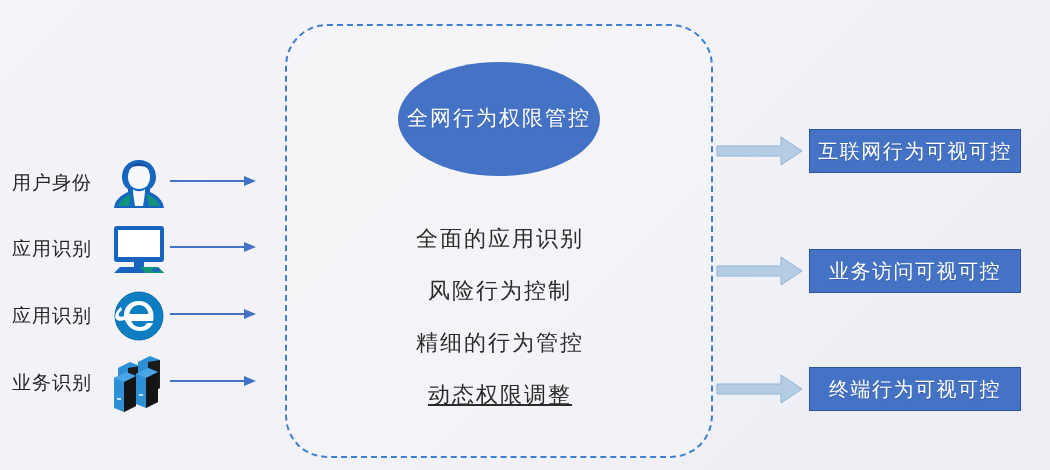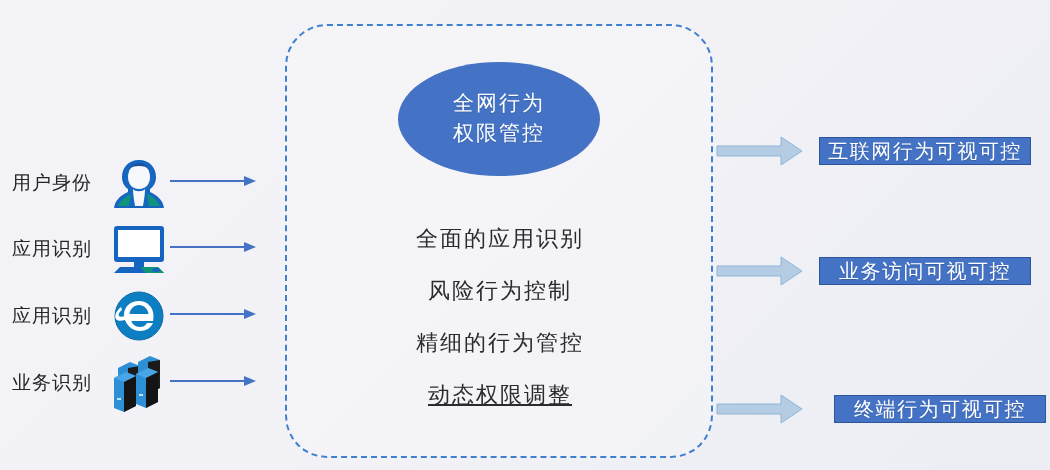--- a/index.html
+++ b/index.html
@@ -70,21 +70,21 @@
   
   .hub {
     position: absolute;
     left: 398px;
     top: 62px;
     width: 202px;
     height: 114px;
     border-radius: 50%;
     background: #4472c4;
     display: flex;
-    flex-direction: column;
+    flex-direction: row;
     align-items: center;
     justify-content: center;
     color: #ffffff;
     font-size: 21px;
     line-height: 1.42;
     letter-spacing: 2px;
     text-shadow: 0 1px 1px rgba(0,0,0,0.13);
   }
 
   
@@ -118,22 +118,22 @@
   }
   .block-arrow {
     width: 86px;
     height: 34px;
     flex: 0 0 auto;
     margin-left: 4px;
   }
   .outcome-box {
     flex: 0 0 auto;
     width: 212px;
-    height: 28px;
-    margin-left: 16px;
+    height: 44px;
+    margin-left: 6px;
     background: #4472c4;
     border: 1px solid #2e5597;
     box-sizing: border-box;
     display: flex;
     align-items: center;
     justify-content: center;
     color: #ffffff;
     font-size: 20px;
     letter-spacing: 1.5px;
     white-space: nowrap;
@@ -264,21 +264,21 @@
     <div class="block-arrow">
       <svg width="86" height="34" viewBox="0 0 86 34">
         <polygon points="0,12 64,12 64,3 85,17 64,31 64,22 0,22" fill="#b4cde4" stroke="#8fb4d6" stroke-width="1"></polygon>
       </svg>
     </div>
     <div class="outcome-box">
       <span>业务访问可视可控</span>
     </div>
   </div>
 
-  <div class="outcome-row" style="top:384px;gap:15px;">
+  <div class="outcome-row" style="top:364px;">
     <div class="block-arrow">
       <svg width="86" height="34" viewBox="0 0 86 34">
         <polygon points="0,12 64,12 64,3 85,17 64,31 64,22 0,22" fill="#b4cde4" stroke="#8fb4d6" stroke-width="1"></polygon>
       </svg>
     </div>
     <div class="outcome-box">
       <span>终端行为可视可控</span>
     </div>
   </div>
 

